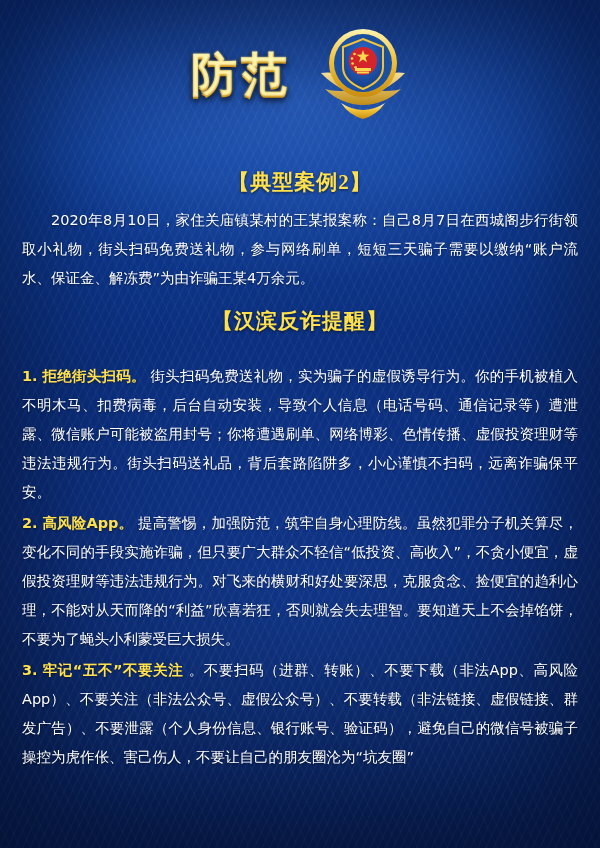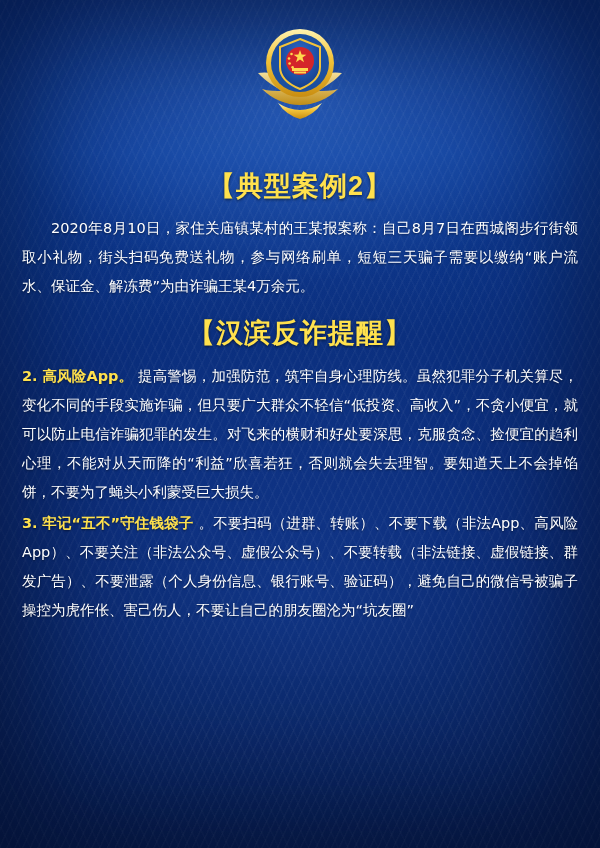--- a/index.html
+++ b/index.html
@@ -73,30 +73,30 @@
   .emblem {
     position: relative;
     width: 92px;
     height: 104px;
     flex: 0 0 auto;
   }
 
   
   .section-title {
     text-align: center;
-    font-family: Liberation Sans, sans-serif;
-    font-size: 27px;
+    font-family: Liberation Serif, serif;
+    font-size: 21px;
     font-weight: bold;
     color: #ffe14d;
     letter-spacing: 1px;
     margin: 10px 0 10px;
     text-shadow: 0 1px 3px rgba(0,0,0,0.6);
   }
   .case-title { margin-top: 18px; }
-  .tips-title { margin-top: 14px; margin-bottom: 11px; }
+  .tips-title { margin-top: 14px; margin-bottom: 27px; }
 
   
   .para {
     color: #ffffff;
     font-family: "DejaVu Sans", sans-serif;
     font-size: 14.5px;
     line-height: 2.0;
     text-align: justify;
     text-justify: inter-ideograph;
     text-shadow: 0 1px 2px rgba(0,0,0,0.45);
@@ -118,20 +118,21 @@
     color: #ffffff;
   }
 </style>
 </head>
 <body>
 
 <div class="poster">
   <div class="content">
 
     <div class="header">
+      <div class="header-word">防范</div>
 
       <div class="emblem">
         <svg viewBox="0 0 92 104" width="92" height="104" aria-hidden="true">
           <defs>
             <linearGradient id="gold" x1="0" y1="0" x2="0" y2="1">
               <stop offset="0%" stop-color="#fff3b0"></stop>
               <stop offset="45%" stop-color="#f2c339"></stop>
               <stop offset="100%" stop-color="#c98d10"></stop>
             </linearGradient>
             <linearGradient id="goldWing" x1="0" y1="0" x2="0" y2="1">
@@ -165,27 +166,32 @@
         </svg>
       </div>
 
     </div>
 
     <div class="section-title case-title">【典型案例2】</div>
     <div class="para case-para">2020年8月10日，家住关庙镇某村的王某报案称：自己8月7日在西城阁步行街领取小礼物，街头扫码免费送礼物，参与网络刷单，短短三天骗子需要以缴纳“账户流水、保证金、解冻费”为由诈骗王某4万余元。</div>
 
     <div class="section-title tips-title">【汉滨反诈提醒】</div>
 
+    <div class="para tip">
+      <span class="tip-num">1.</span>
+      <span class="tip-head">拒绝街头扫码。</span>
+      <span class="tip-body">街头扫码免费送礼物，实为骗子的虚假诱导行为。你的手机被植入不明木马、扣费病毒，后台自动安装，导致个人信息（电话号码、通信记录等）遭泄露、微信账户可能被盗用封号；你将遭遇刷单、网络博彩、色情传播、虚假投资理财等违法违规行为。街头扫码送礼品，背后套路陷阱多，小心谨慎不扫码，远离诈骗保平安。</span>
+    </div>
 
     <div class="para tip">
       <span class="tip-num">2.</span>
       <span class="tip-head">高风险App。</span>
-      <span class="tip-body">提高警惕，加强防范，筑牢自身心理防线。虽然犯罪分子机关算尽，变化不同的手段实施诈骗，但只要广大群众不轻信“低投资、高收入”，不贪小便宜，就可以防止电信诈骗犯罪的发生。对飞来的横财和好处要深思，克服贪念、捡便宜的趋利心理，不能对从天而降的“利益”欣喜若狂，否则就会失去理智。要知道天上不会掉馅饼，不要为了蝇头小利蒙受巨大损失。</span>
+      <span class="tip-body">提高警惕，加强防范，筑牢自身心理防线。虽然犯罪分子机关算尽，变化不同的手段实施诈骗，但只要广大群众不轻信“低投资、高收入”，不贪小便宜，虚假投资理财等违法违规行为。对飞来的横财和好处要深思，克服贪念、捡便宜的趋利心理，不能对从天而降的“利益”欣喜若狂，否则就会失去理智。要知道天上不会掉馅饼，不要为了蝇头小利蒙受巨大损失。</span>
     </div>
 
     <div class="para tip">
       <span class="tip-num">3.</span>
-      <span class="tip-head">牢记“五不”守住钱袋子 </span>
+      <span class="tip-head">牢记“五不”不要关注 </span>
       <span class="tip-body">。不要扫码（进群、转账）、不要下载（非法App、高风险App）、不要关注（非法公众号、虚假公众号）、不要转载（非法链接、虚假链接、群发广告）、不要泄露（个人身份信息、银行账号、验证码），避免自己的微信号被骗子操控为虎作伥、害己伤人，不要让自己的朋友圈沦为“坑友圈”</span>
     </div>
 
   </div>
 </div>
 
 </body></html>

